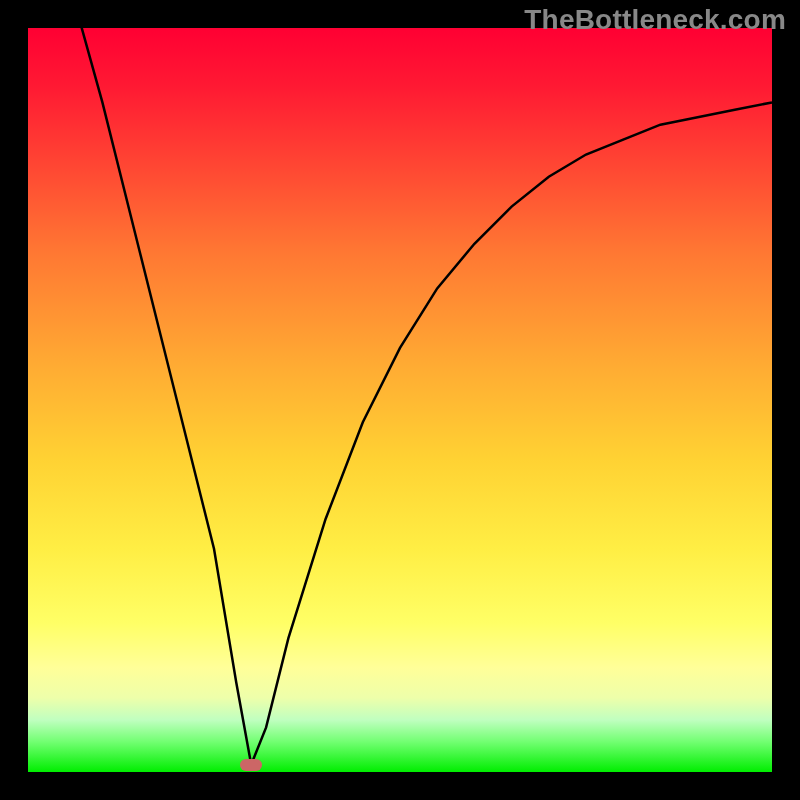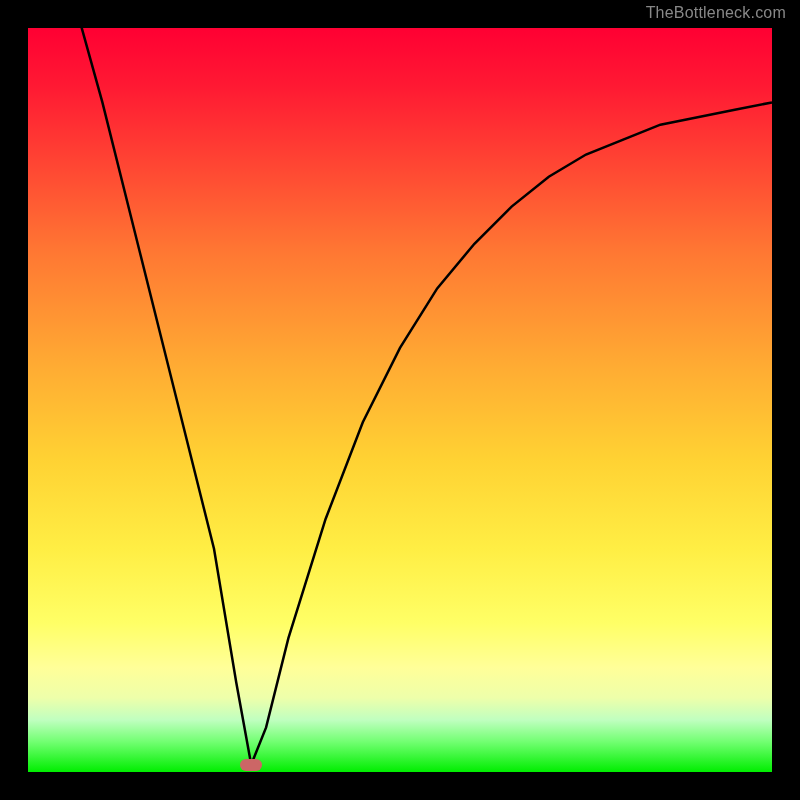--- a/index.html
+++ b/index.html
@@ -48,22 +48,22 @@
     position: absolute;
     inset: 0;
     width: 100%;
     height: 100%;
   }
   .watermark {
     position: absolute;
     top: 4px;
     right: 14px;
     color: #888;
-    font-size: 16px;
-    font-weight: 400;
+    font-size: 28px;
+    font-weight: 700;
     letter-spacing: 0.2px;
   }
   .min-marker {
     position: absolute;
     width: 22px;
     height: 12px;
     background: #cc6666;
     border-radius: 6px;
     transform: translate(-50%, -50%);
   }

